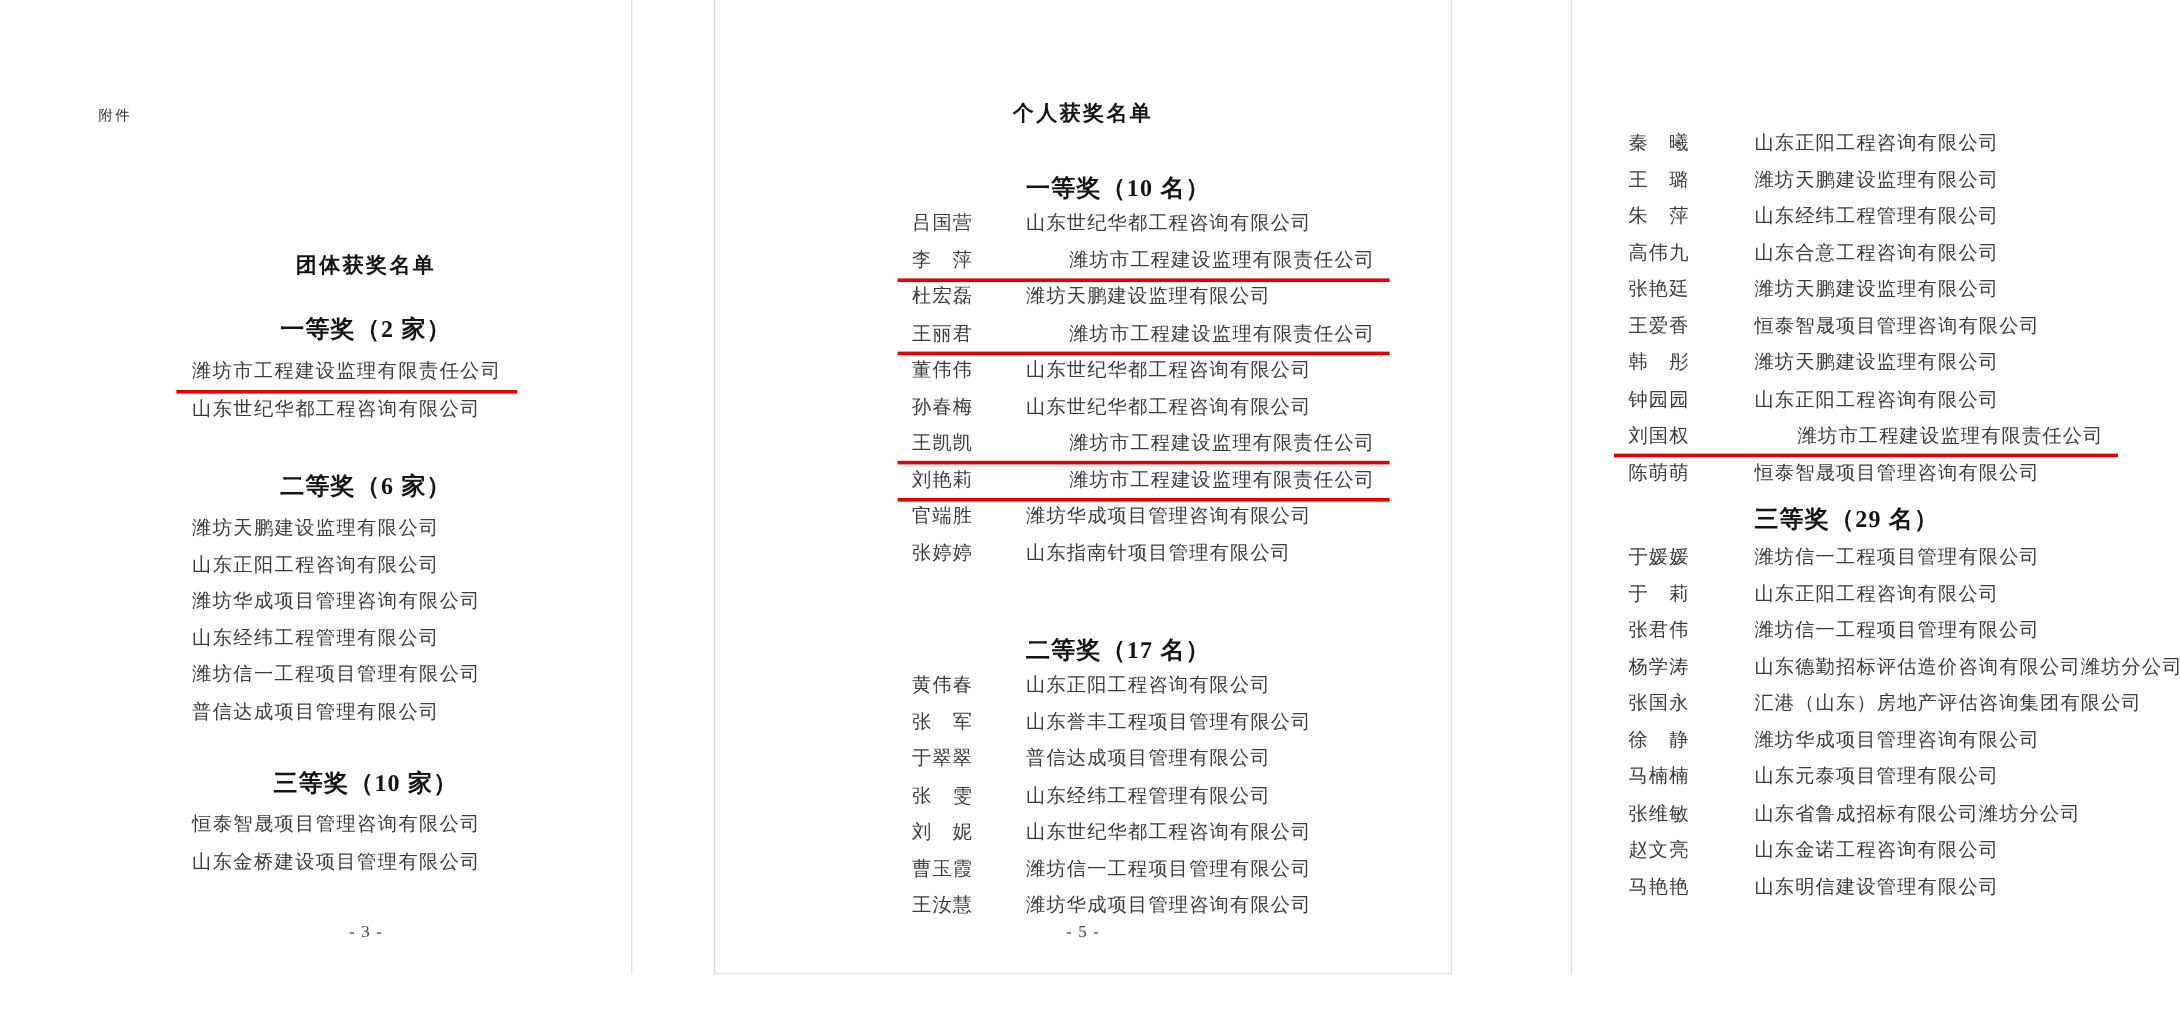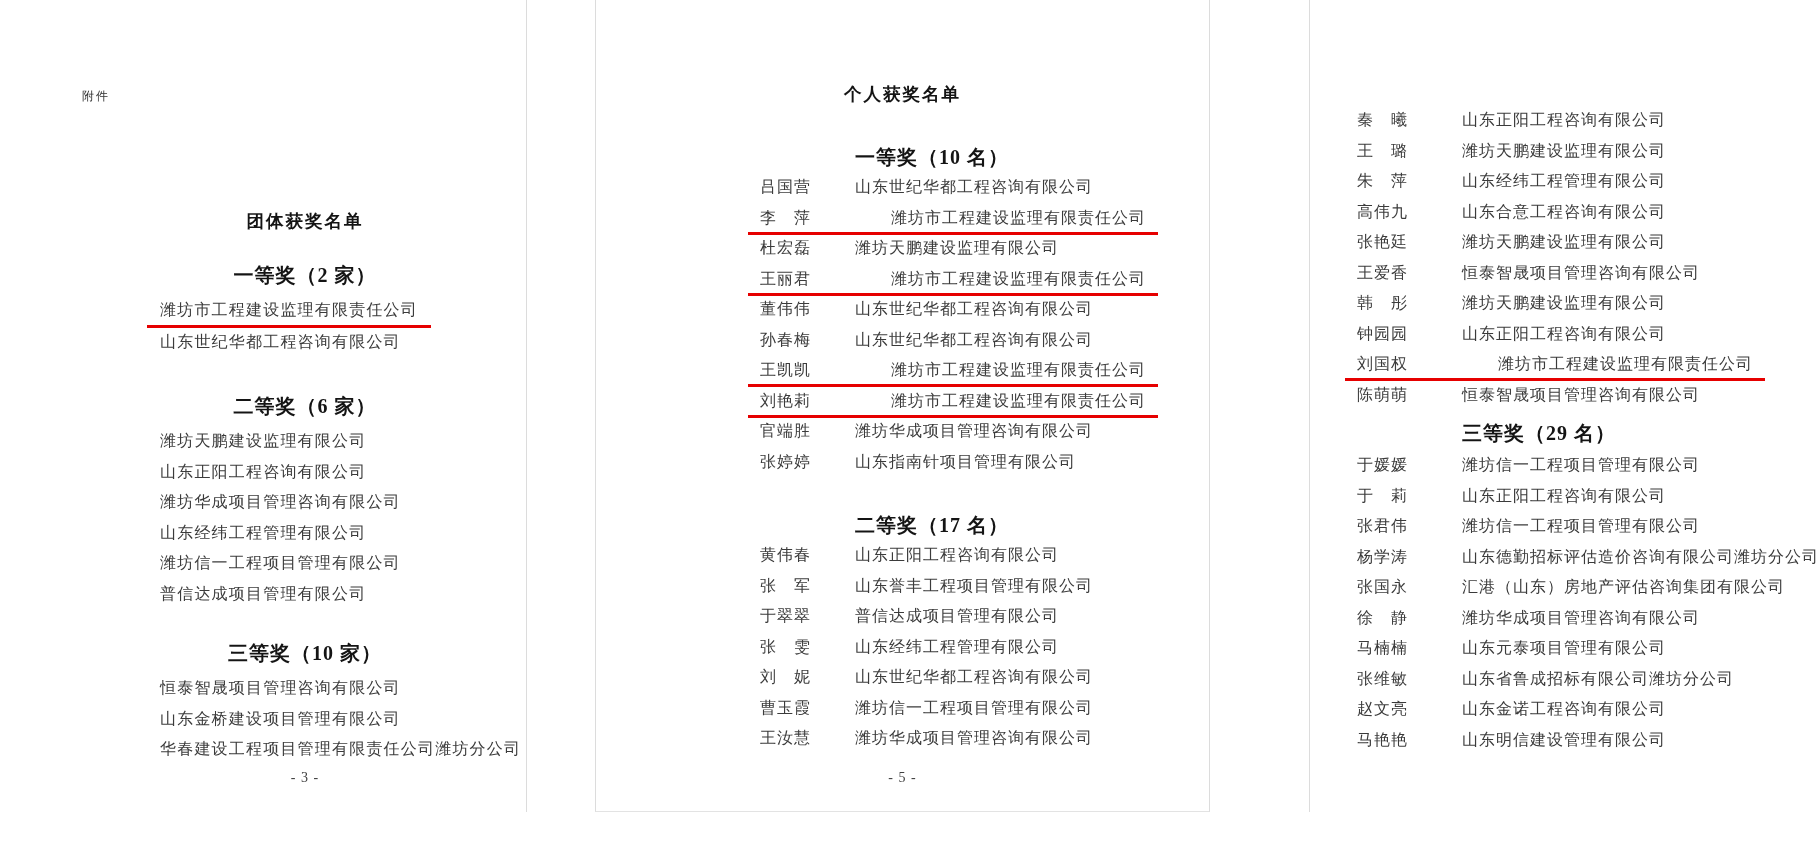--- a/index.html
+++ b/index.html
@@ -115,23 +115,20 @@
     <div class="group" style="left:0;top:642px;">
       <div class="g-heading center-heading">三等奖（10 家）</div>
       <div class="c-rows">
 
       <div class="c-row">
             <span class="c-name">恒泰智晟项目管理咨询有限公司</span>
           </div>
           <div class="c-row">
             <span class="c-name">山东金桥建设项目管理有限公司</span>
           </div>
-          <div class="c-row">
-            <span class="c-name">华春建设工程项目管理有限责任公司潍坊分公司</span>
-          </div>
         </div>
     </div>
 
     <div class="footer f3">- 3 -</div>
   </div>
 
   <div style="position:absolute;left:595px;top:0;width:615px;height:812px;">
     <div class="sec-title p5-sec">个人获奖名单</div>
 
     <div class="group" style="left:0;top:146px;">
@@ -174,21 +171,21 @@
             <span class="e-name">官端胜</span>
             <span class="e-company">潍坊华成项目管理咨询有限公司</span>
           </div>
           <div class="e-row">
             <span class="e-name">张婷婷</span>
             <span class="e-company">山东指南针项目管理有限公司</span>
           </div>
         </div>
     </div>
 
-    <div class="group" style="left:0;top:514px;">
+    <div class="group" style="left:0;top:531px;">
       <div class="g-heading ind-heading p5-h">二等奖（17 名）</div>
       <div>
 
       <div class="e-row">
             <span class="e-name">黄伟春</span>
             <span class="e-company">山东正阳工程咨询有限公司</span>
           </div>
           <div class="e-row">
             <span class="e-name">张　军</span>
             <span class="e-company">山东誉丰工程项目管理有限公司</span>

